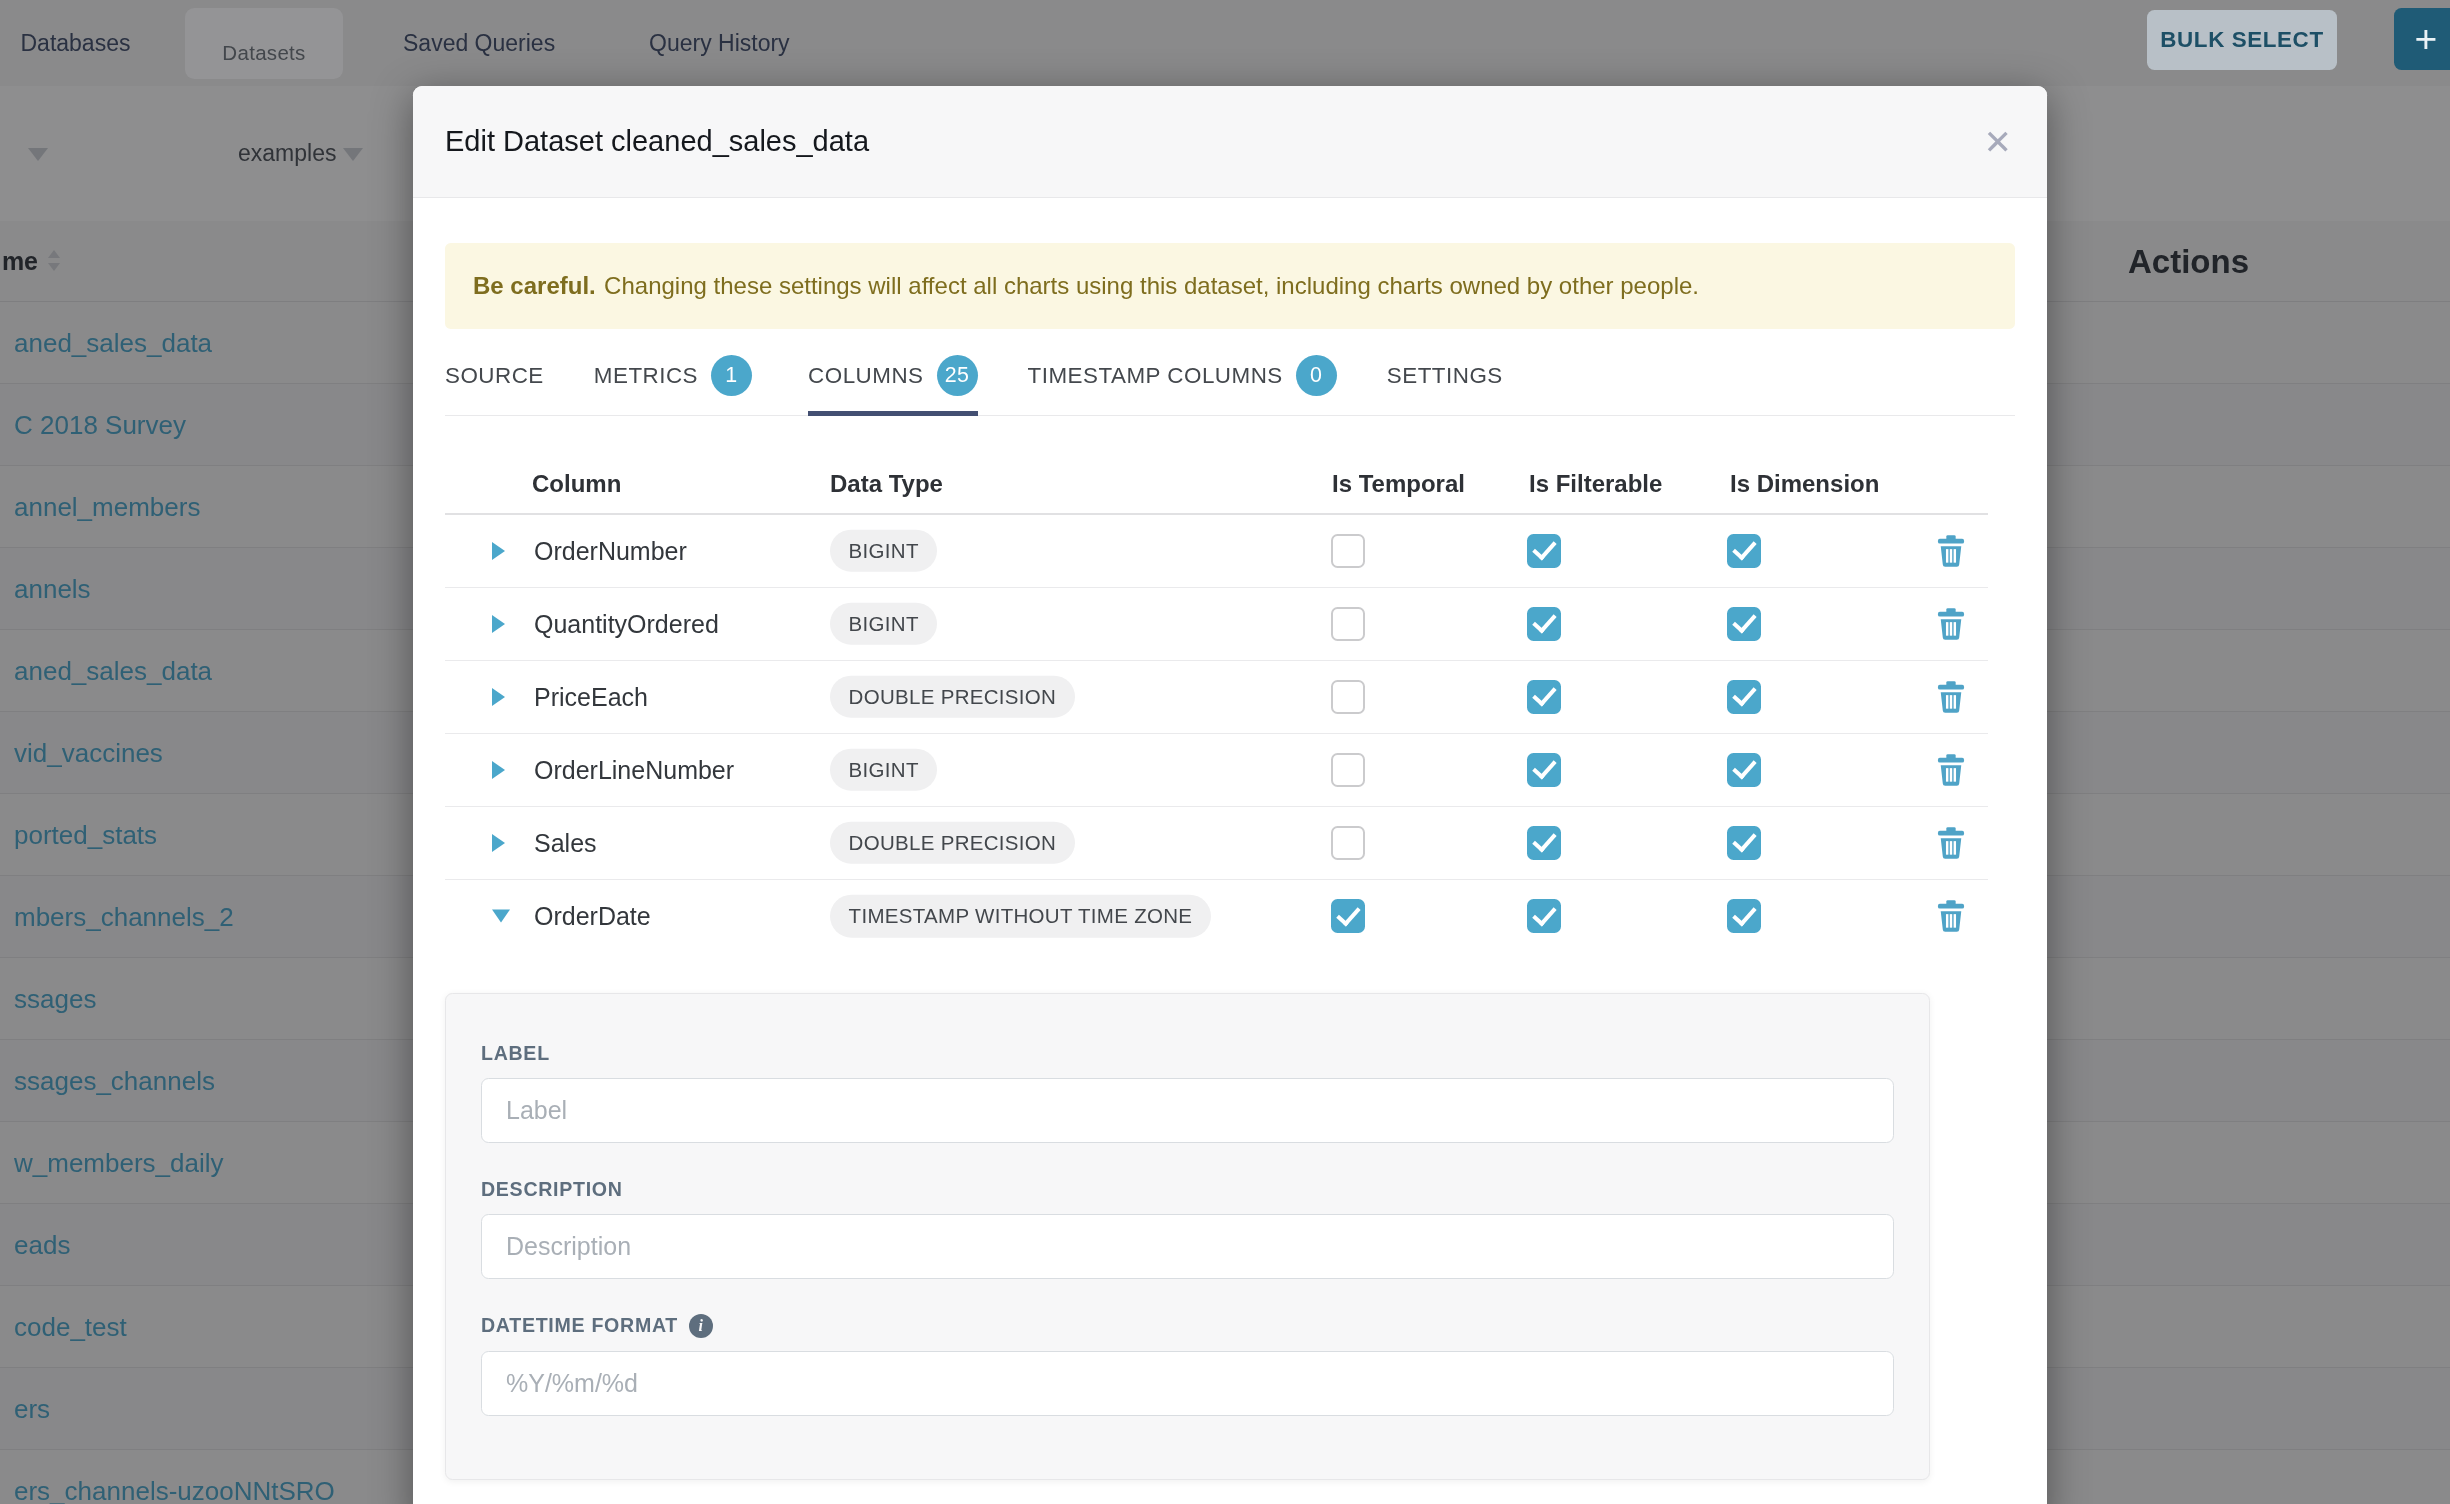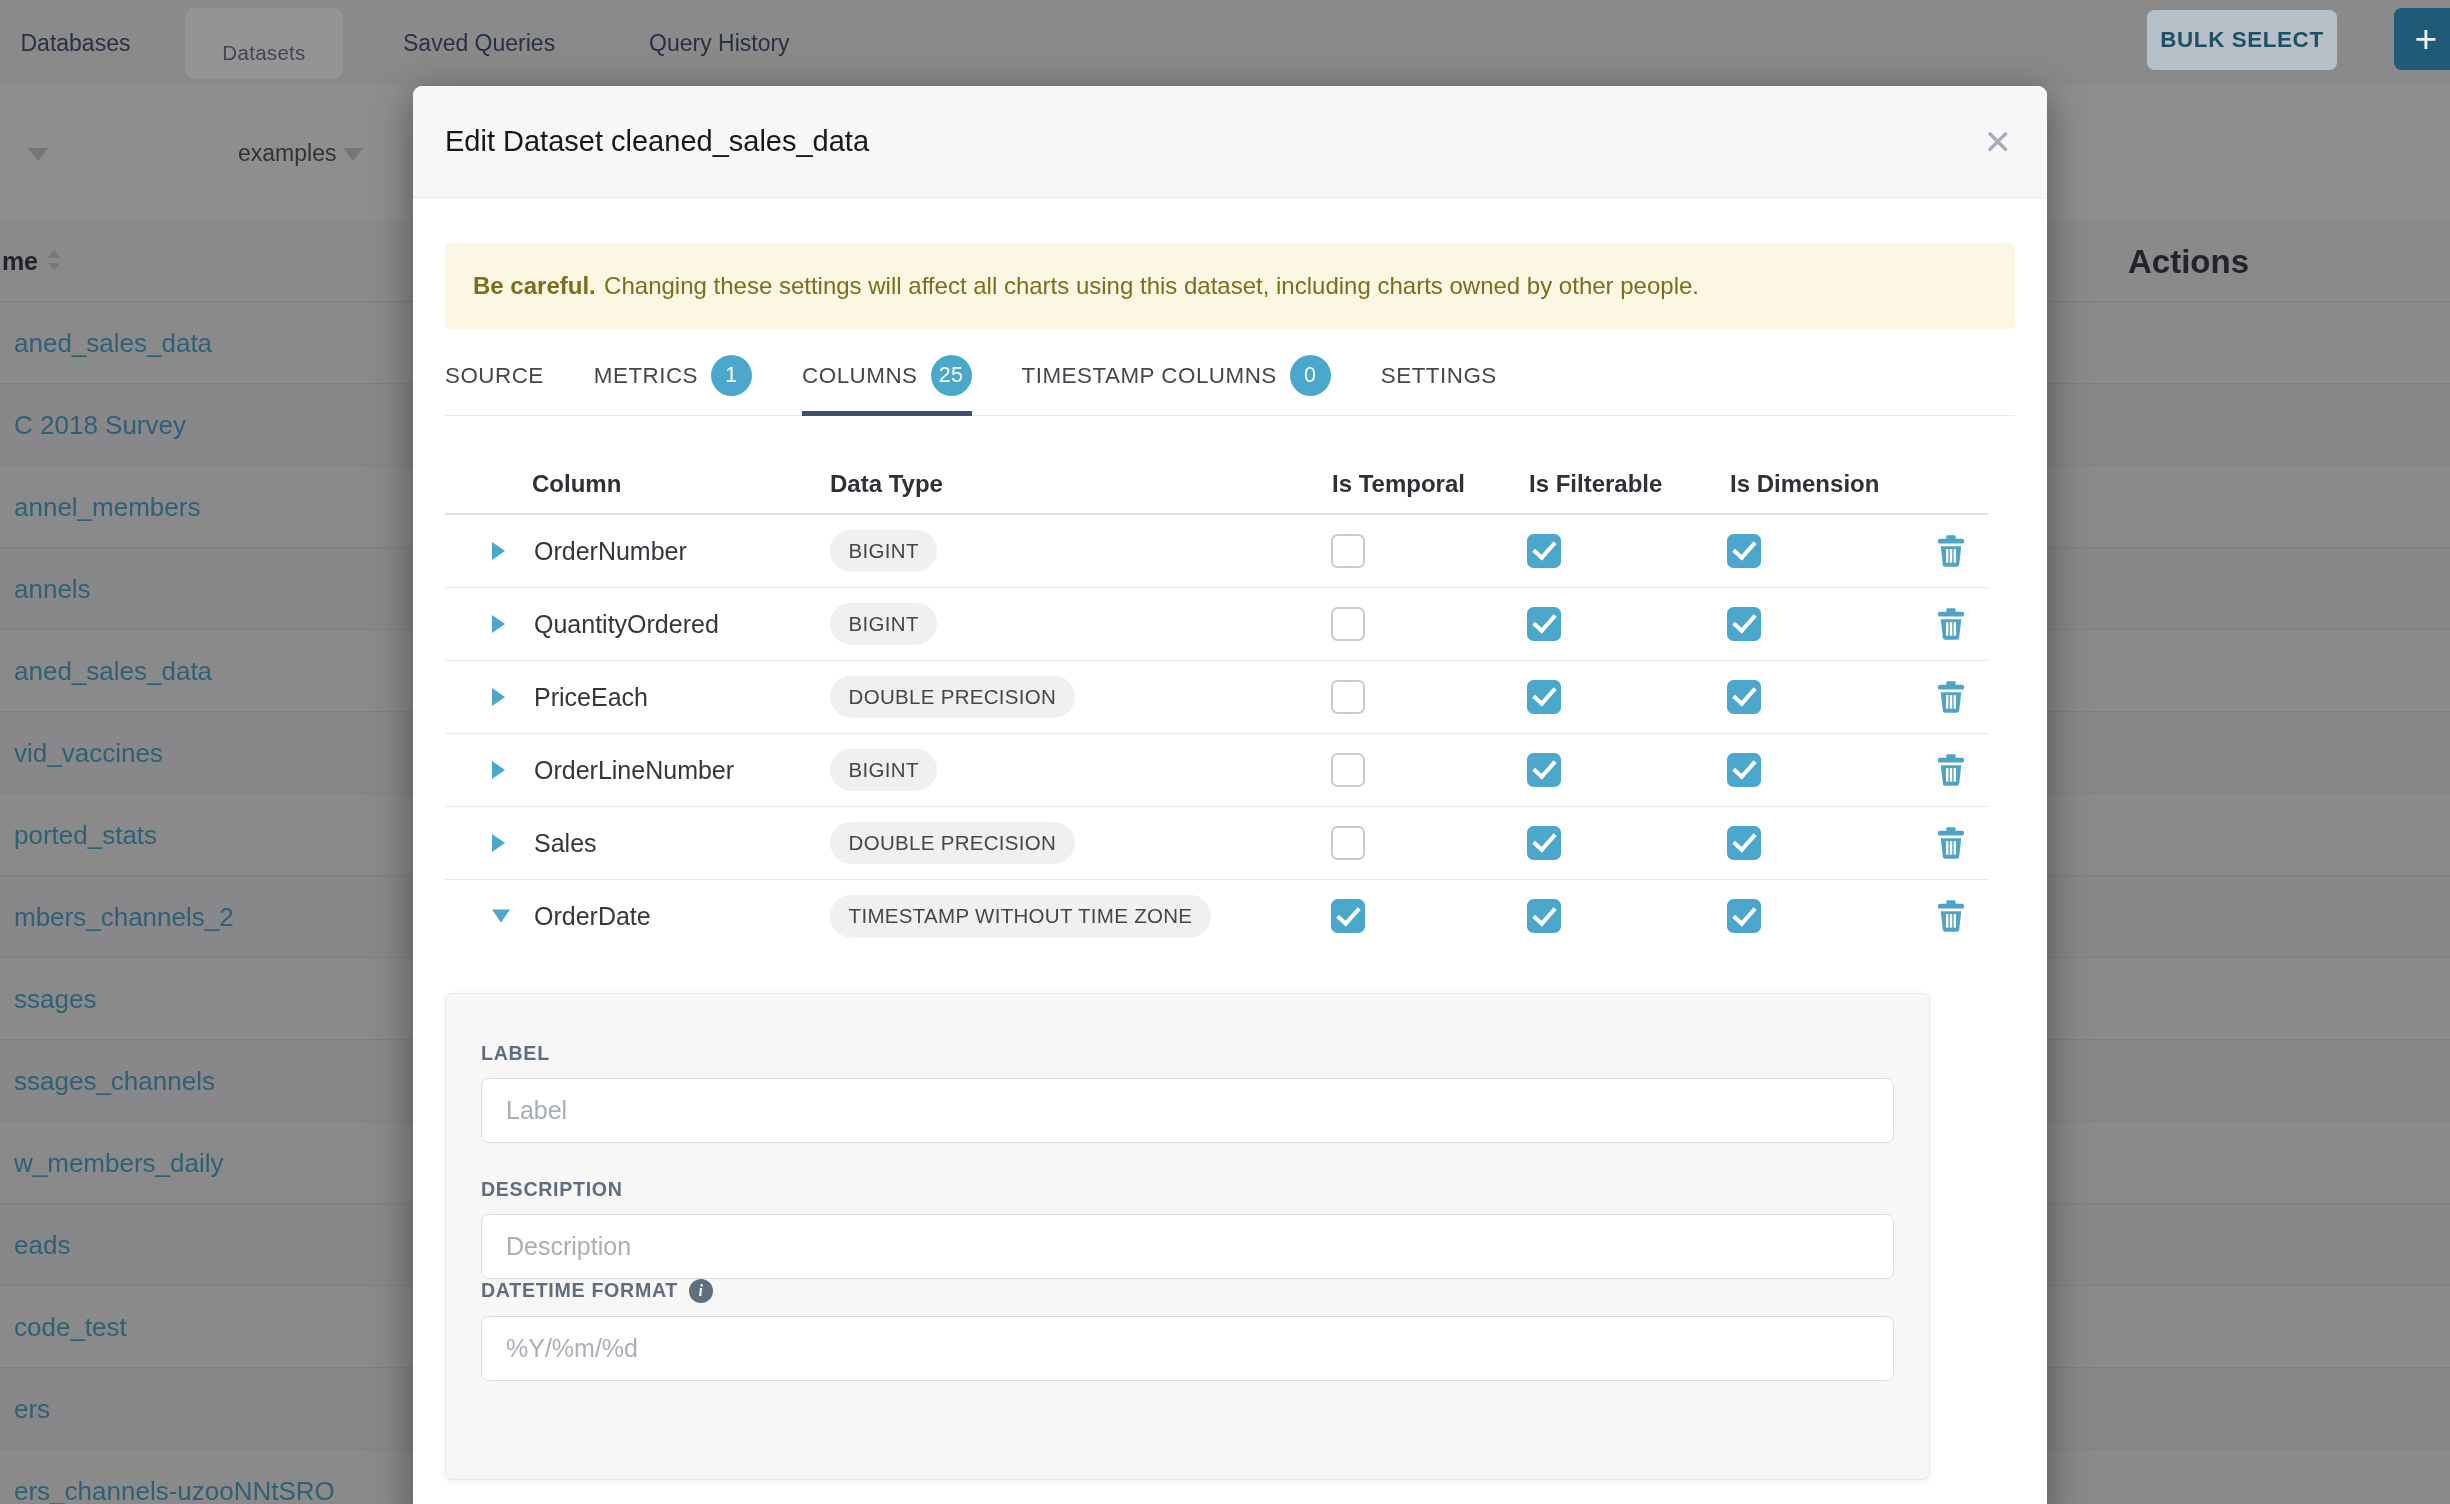--- a/index.html
+++ b/index.html
@@ -48,21 +48,21 @@
   .modal-body { padding:0 32px; }
 
   .banner { margin-top:45px; height:86px; background:var(--warning-bg); border-radius:5.6px;
             display:flex; align-items:center; padding-left:28px; font-size:24px; color:var(--warning-text); }
   .banner b { font-weight:700; margin-right:8.4px; }
 
   .tabs { margin-top:26px; display:flex; gap:50px; border-bottom:1.9px solid #E9E9EB; }
   .tab { display:flex; align-items:center; padding-bottom:18.6px; font-size:22.4px; letter-spacing:0.5px; color:#44484D; }
   .tab .badge { margin-left:13px; width:41px; height:41px; border-radius:50%; background:var(--accent);
                 color:#fff; font-size:21.4px; display:flex; align-items:center; justify-content:center; }
-  .tab.active { border-bottom:5.6px solid var(--tab-underline); margin-bottom:-1.9px; padding-bottom:15px; }
+  .tab.active { border-bottom:5.6px solid var(--tab-underline); margin-bottom:-1.9px; padding-bottom:15px;margin-left:6px; }
 
   .cols-table { width:1543px; }
   .cols-header { position:relative; height:99px; border-bottom:2.8px solid #E1E1E3; }
   .cols-header span { position:absolute; bottom:15px; font-size:24px; font-weight:600; color:#2E3136; }
   .h-col { left:87px; } .h-type { left:385px; } .h-temp { left:887px; } .h-filt { left:1084px; } .h-dim { left:1285px; }
 
   .col-row { position:relative; height:73px; border-bottom:0.9px solid #EAEAEC; }
   .col-row:last-child { border-bottom:none; }
   .col-row > * { position:absolute; top:50%; transform:translateY(-50%); }
   .caret { left:47px; width:0; height:0; }
@@ -74,21 +74,21 @@
   .checkbox { width:34px; height:34px; border-radius:6.5px; background:#fff; border:2.8px solid #CBCBCD; }
   .checkbox.checked { background:var(--accent); border-color:var(--accent); }
   .checkbox.checked::after { content:""; position:absolute; left:9.3px; top:1.9px; width:9.3px; height:17.7px;
           border:solid #fff; border-width:0 4.7px 4.7px 0; transform:rotate(42deg); }
   .cb-1 { left:886px; } .cb-2 { left:1082px; } .cb-3 { left:1282px; }
   .trash { left:1492px; width:28px; height:32px; }
 
   .detail-panel { margin-top:40px; width:1485px; height:487px; background:#F7F7F8; border:0.9px solid #E7E7E9;
                   border-radius:7.5px; box-shadow:0 1.9px 7.5px rgba(0,0,0,.06); padding:0 35px; overflow:hidden; }
   .field-label { font-size:19.6px; font-weight:600; letter-spacing:0.7px; color:#5E6E7E; display:flex; align-items:center; }
-  .fl-1 { margin-top:48px; } .fl-2 { margin-top:35px; } .fl-3 { }
+  .fl-1 { margin-top:48px; } .fl-2 { margin-top:35px; } .fl-3 { margin-top:35px; }
   .detail-panel input { margin-top:13px; width:100%; height:65px; border:0.9px solid #D9DDE1; border-radius:7.5px;
                         background:#fff; font-size:25px; padding:0 24px; color:#33373C; outline:none;
                         font-family:"Liberation Sans","DejaVu Sans",sans-serif; }
   .detail-panel input::placeholder { color:#A9AFB6; }
   .info-dot { display:inline-flex; width:24px; height:24px; border-radius:50%; background:#5E6E7E; color:#F7F7F8;
               margin-left:11.2px; align-items:center; justify-content:center; font-size:16px; font-weight:700;
               font-family:"Liberation Serif","DejaVu Serif",serif; font-style:italic; }
 </style>
 </head>
 <body>

